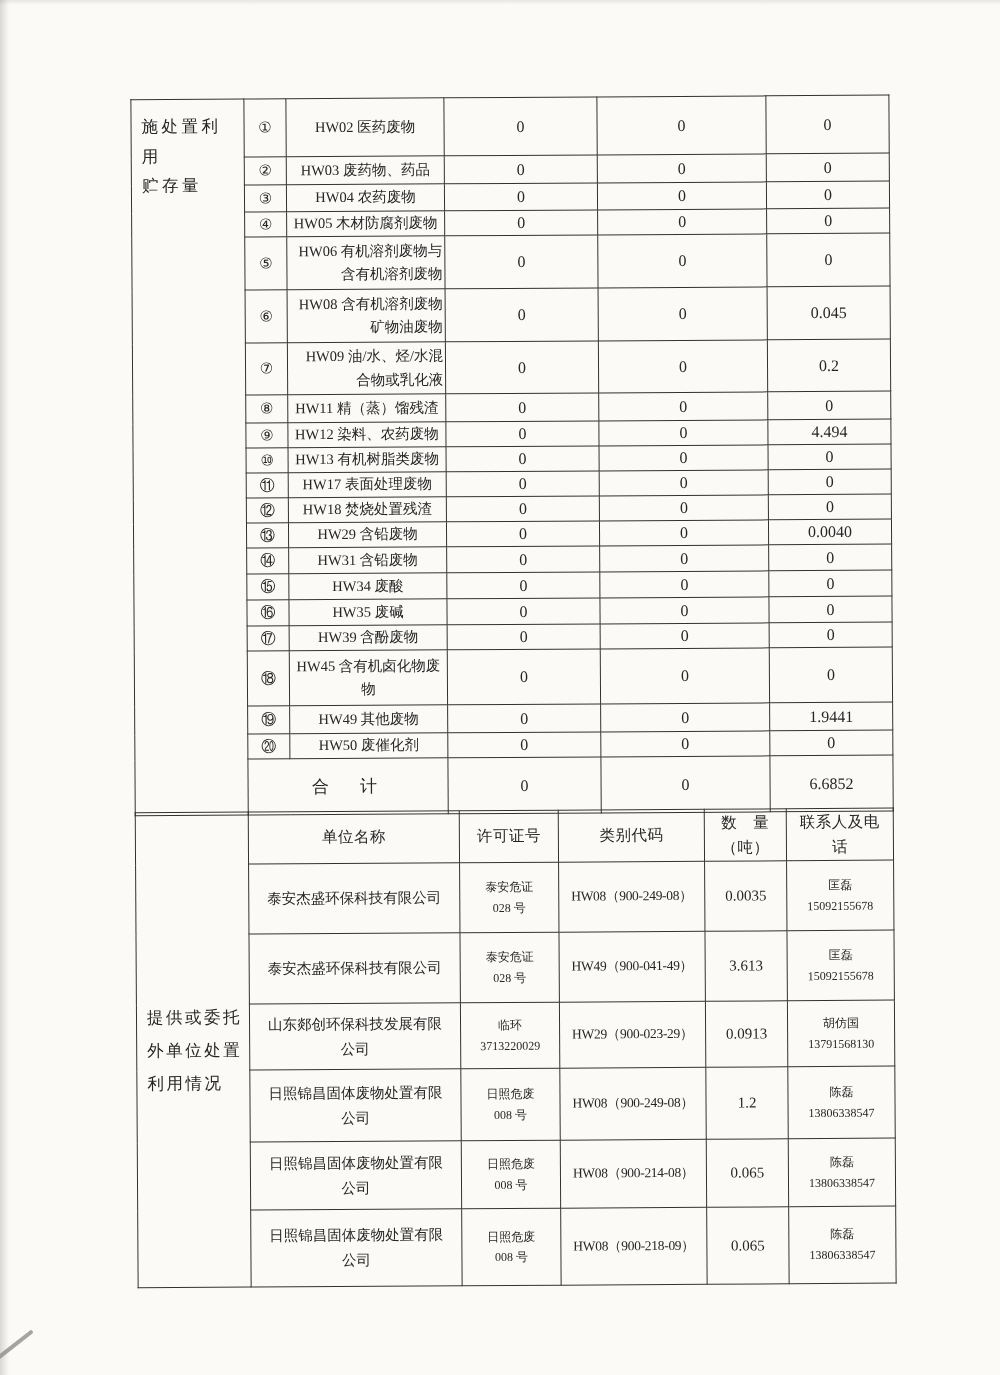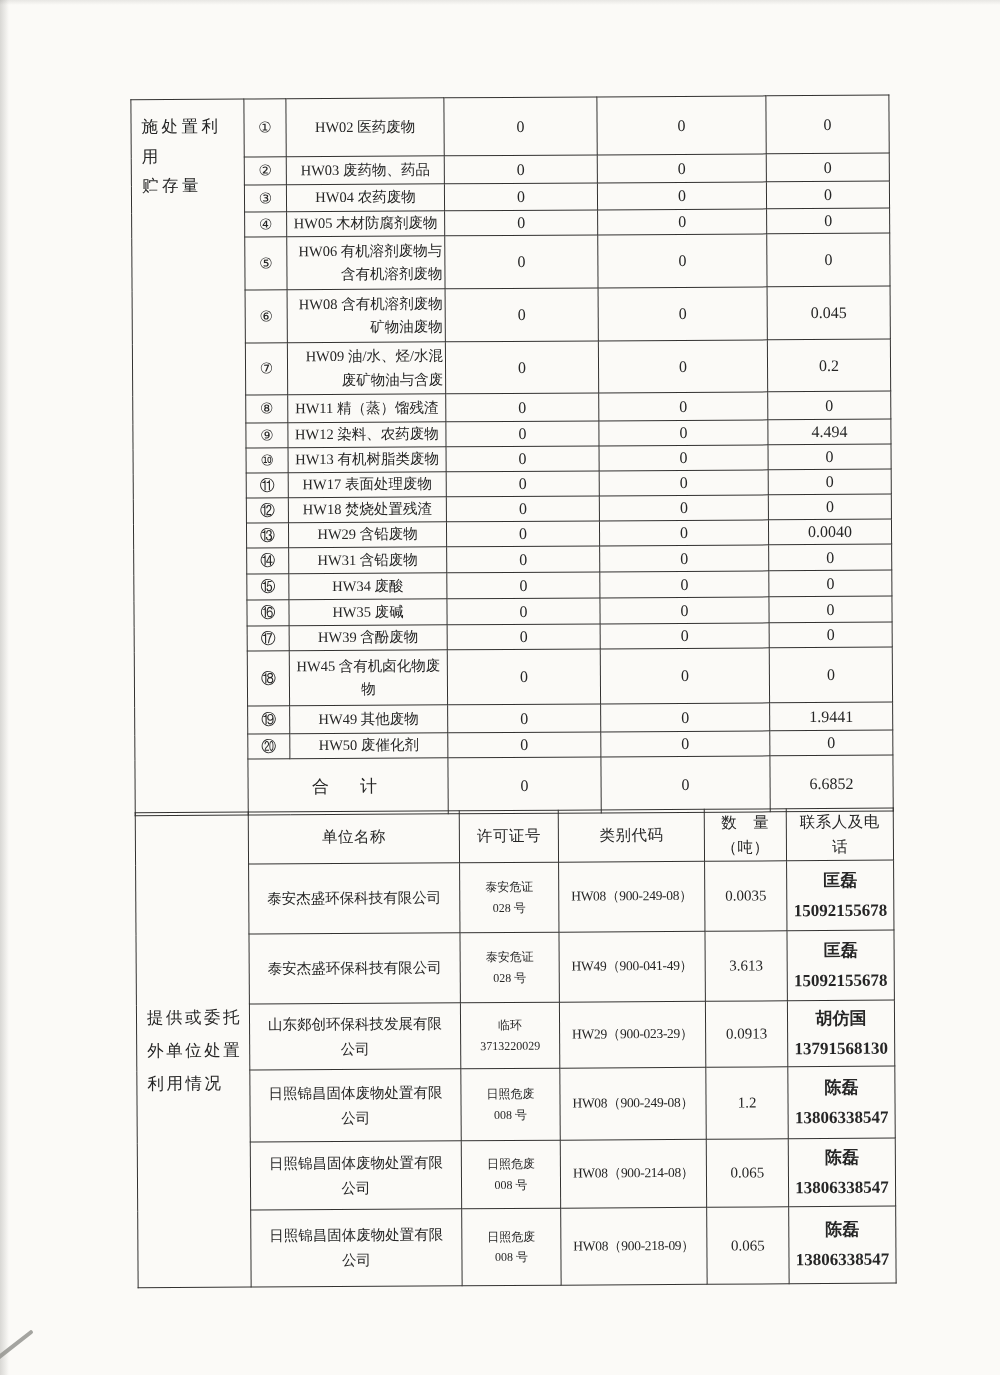--- a/index.html
+++ b/index.html
@@ -53,21 +53,21 @@
   td.no  { font-size:15px; }
   td.nm  { font-size:14.5px; line-height:1.6; }
   td.nmleft { text-align:right; padding-left:8px;margin-top:37px; }
   td.val { font-size:16px; }
   td.totlbl { font-size:17px; letter-spacing:7px; }
   td.hd  { font-size:15.5px; line-height:1.55; letter-spacing:0.5px; }
   td.company { font-size:14.5px; line-height:1.7; }
   td.permit  { font-size:12px; line-height:1.7; }
   td.code    { font-size:13.5px; letter-spacing:-0.3px; }
   td.qty     { font-size:15px; }
-  td.contact { font-size:17px; line-height:1.75;font-weight:bold; }
+  td.contact { font-size:12px; line-height:1.75; }
 </style>
 </head>
 <body>
 
 <div class="scan-edge-left"></div>
 <div class="scan-edge-top"></div>
 <div class="corner-mark"></div>
 
 <div class="doc-rotate">
 
@@ -123,21 +123,21 @@
         <td class="no">⑥</td>
         <td class="nm nmleft">HW08 含有机溶剂废物
 矿物油废物</td>
         <td class="val">0</td>
         <td class="val">0</td>
         <td class="val">0.045</td>
       </tr>
       <tr style="height:52px">
         <td class="no">⑦</td>
         <td class="nm nmleft">HW09 油/水、烃/水混
-废矿物油与含废</td>
+合物或乳化液</td>
         <td class="val">0</td>
         <td class="val">0</td>
         <td class="val">0.2</td>
       </tr>
       <tr style="height:28px">
         <td class="no">⑧</td>
         <td class="nm">HW11 精（蒸）馏残渣</td>
         <td class="val">0</td>
         <td class="val">0</td>
         <td class="val">0</td>

